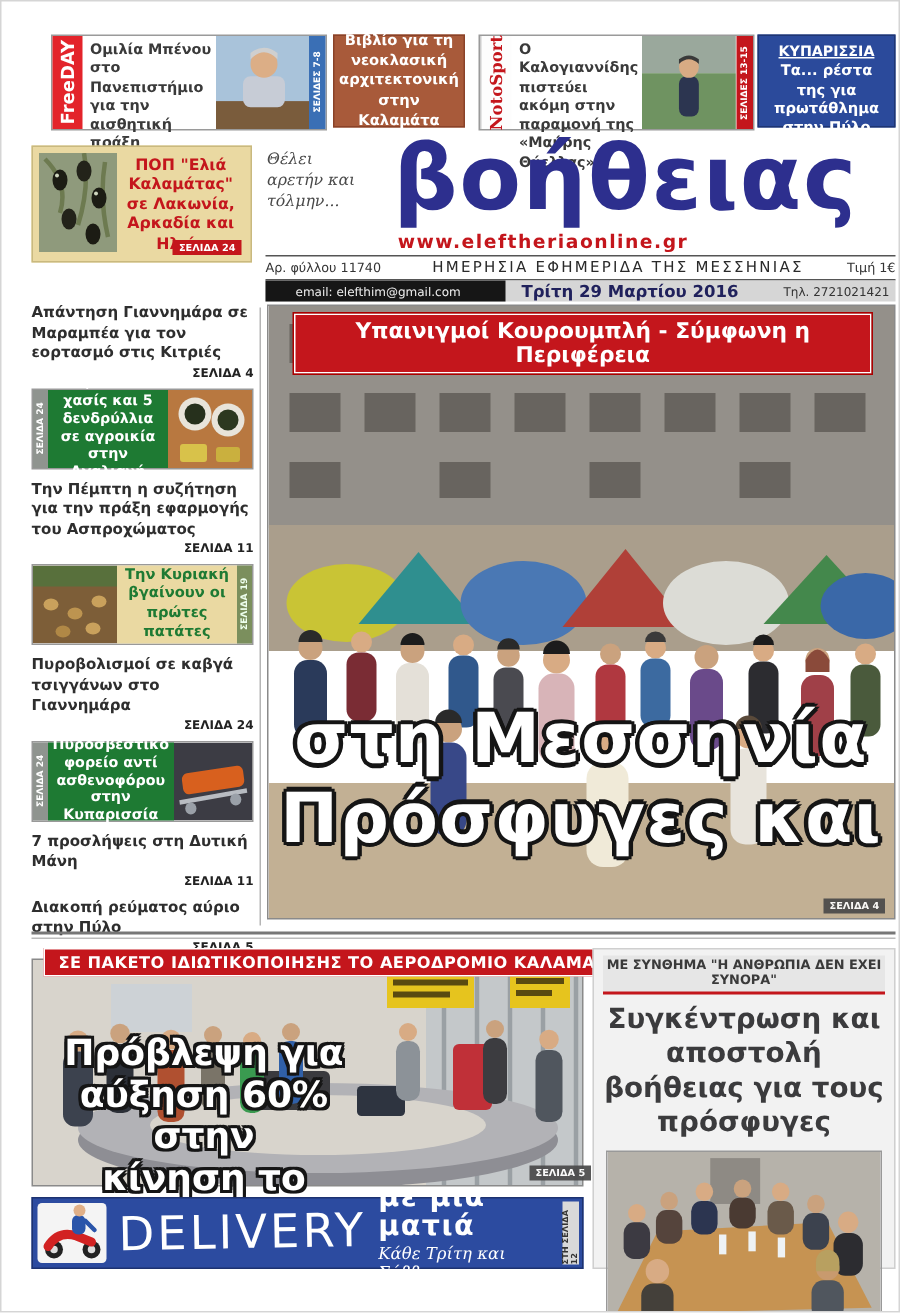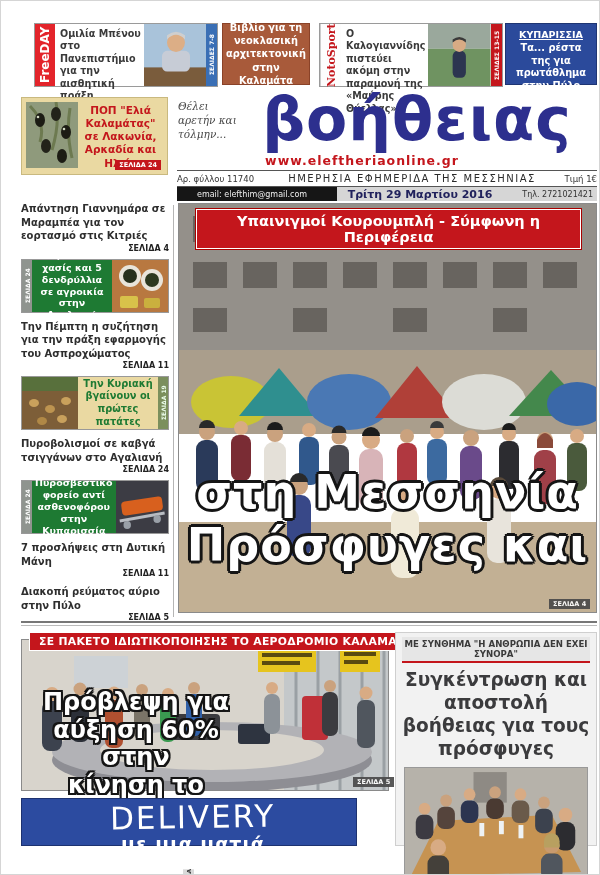--- a/index.html
+++ b/index.html
@@ -76,21 +76,21 @@
     text-shadow:-2px -2px 0 #151515,2px -2px 0 #151515,-2px 2px 0 #151515,2px 2px 0 #151515,0 2px 0 #151515,2px 0 0 #151515,-2px 0 0 #151515,0 -2px 0 #151515;}
   .tag-air{left:352px;top:776px;}
 
   
   .aid{position:absolute;left:394px;top:631px;width:202px;height:214px;background:#f2f2f2;border:1px solid #cfcfcf;box-sizing:border-box;}
   .aid-banner{margin:4px 6px 0 6px;background:#e6e6e6;border-bottom:2px solid #c4161c;color:#3a3a3a;font-weight:bold;font-size:8.6px;text-align:center;padding:2px 0;}
   .aid-headline{margin-top:5px;text-align:center;font-weight:bold;font-size:18.5px;line-height:1.25;color:#3b3b3d;}
   .aid-photo{margin:6px 8px 0 8px;height:110px;border:1px solid #999;overflow:hidden;}
 
   
-  .delivery{position:absolute;left:20px;top:797px;width:336px;height:48px;background:#2c4ba0;border:1px solid #1d3270;box-sizing:border-box;display:flex;align-items:center;flex-direction:column;}
+  .delivery{position:absolute;left:20px;top:797px;width:368px;height:48px;background:#2c4ba0;border:1px solid #1d3270;box-sizing:border-box;display:flex;align-items:center;}
   .del-scooter{width:46px;height:40px;background:#f4f4f4;margin-left:3px;border-radius:3px;overflow:hidden;}
   .del-title{color:#fff;font-size:31px;letter-spacing:2px;margin-left:8px;font-weight:normal;transform:rotate(-1deg);font-family:"DejaVu Sans",sans-serif;}
   .del-right{margin-left:8px;flex:1;}
   .del-sub{color:#fff;font-weight:bold;font-size:19px;letter-spacing:1px;line-height:1;}
   .del-sched{color:#fff;font-family:"DejaVu Serif",serif;font-style:italic;font-size:11px;margin-top:2px;}
   .del-tag{width:11px;height:42px;background:#d9d9d9;color:#333;font-size:5.5px;font-weight:bold;margin-right:2px;}
 </style>
 </head>
 <body>
 
@@ -207,21 +207,21 @@
           <ellipse cx="44" cy="24" rx="5" ry="4" fill="#c9a15c"></ellipse>
           <ellipse cx="20" cy="44" rx="5" ry="4" fill="#b08846"></ellipse>
           <ellipse cx="40" cy="42" rx="5" ry="4" fill="#c9a15c"></ellipse>
         </svg>
       </div>
       <div class="sb-tan-text">Την Κυριακή βγαίνουν οι πρώτες πατάτες</div>
       <div class="vtag greenbg vtext">ΣΕΛΙΔΑ 19</div>
     </div>
 
     <div class="sb-text">
-      <div class="sb-headline">Πυροβολισμοί σε καβγά τσιγγάνων στο Αγαλιανή</div>
+      <div class="sb-headline">Πυροβολισμοί σε καβγά τσιγγάνων στο Γιαννημάρα</div>
       <div class="sb-page"><b>ΣΕΛΙΔΑ 24</b></div>
     </div>
 
     <div class="sb-box">
       <div class="vtag grey vtext">ΣΕΛΙΔΑ 24</div>
       <div class="sb-green-text">Πυροσβεστικό φορείο αντί ασθενοφόρου στην Κυπαρισσία</div>
       <div class="sb-boxphoto">
         <svg viewBox="0 0 56 52" preserveAspectRatio="none">
           <rect width="56" height="52" fill="#3c3c44"></rect>
           <rect x="6" y="18" width="44" height="14" rx="4" transform="rotate(-8 28 26)" fill="#d8601e"></rect>

